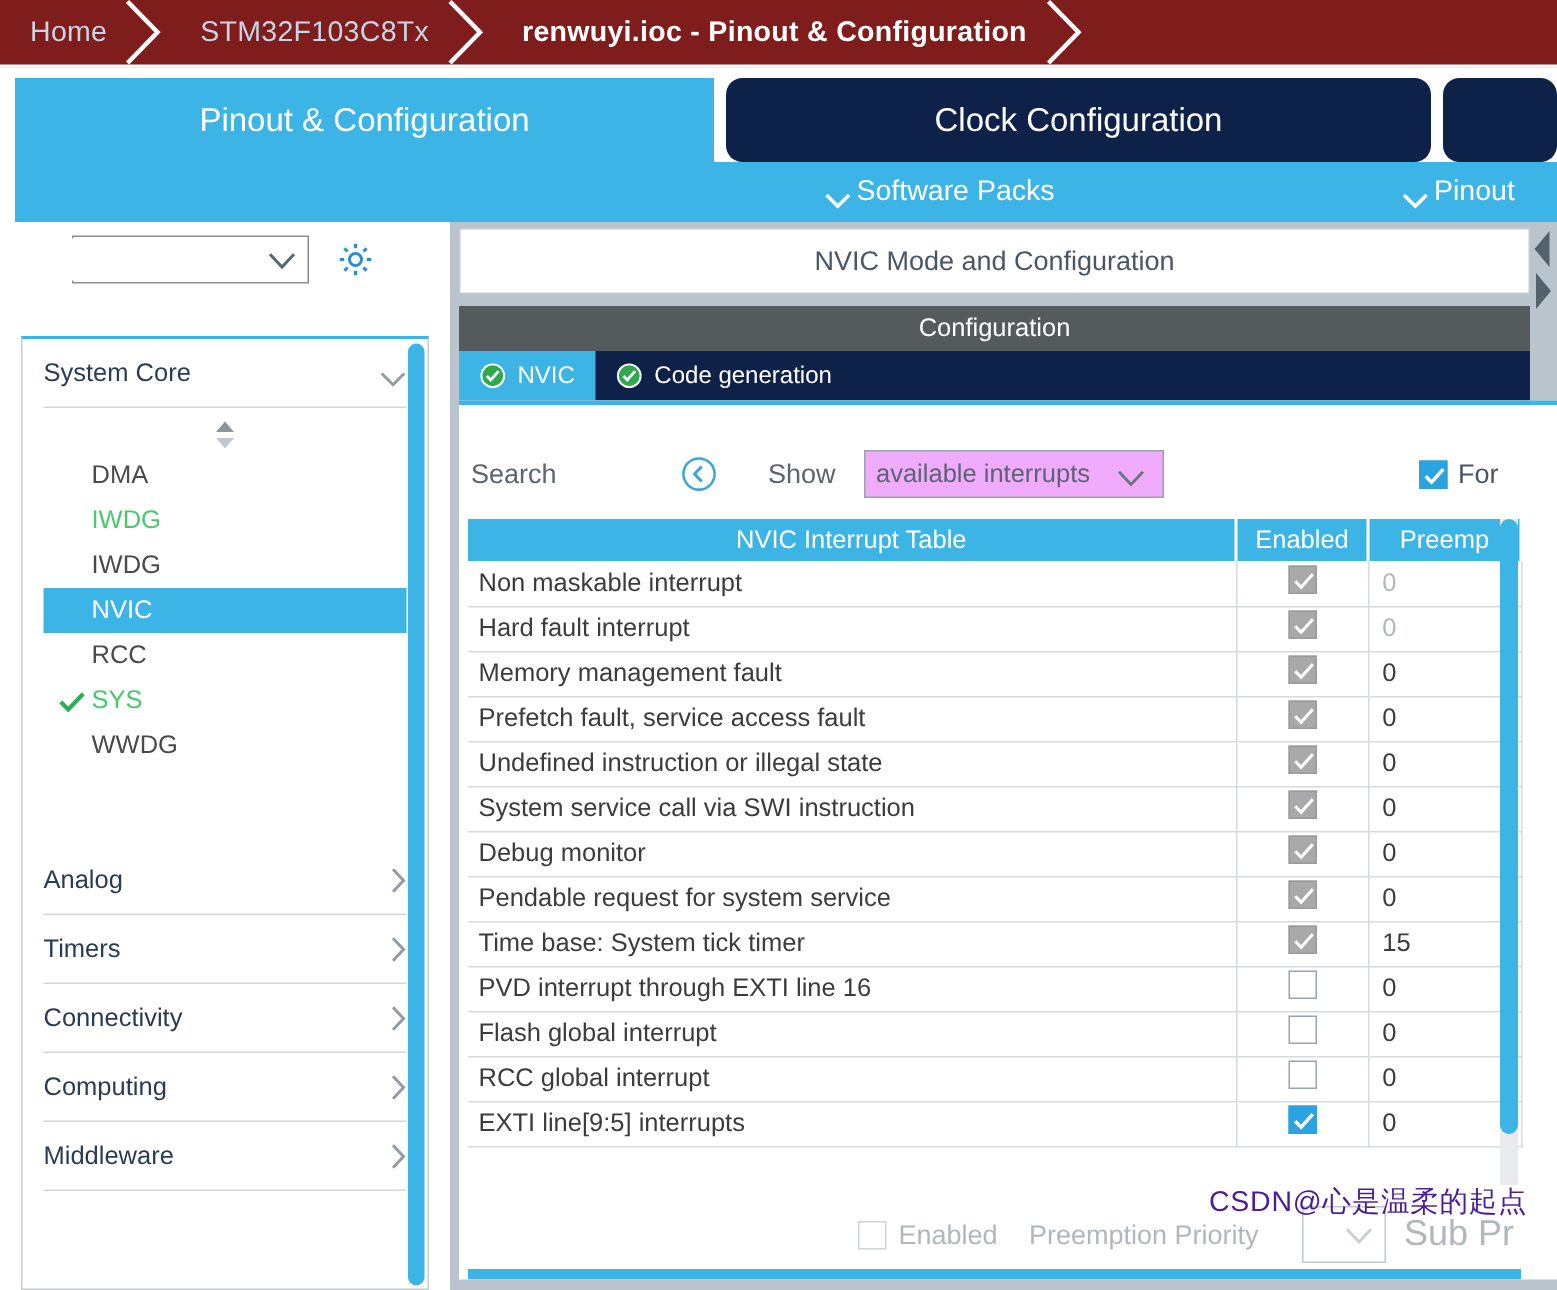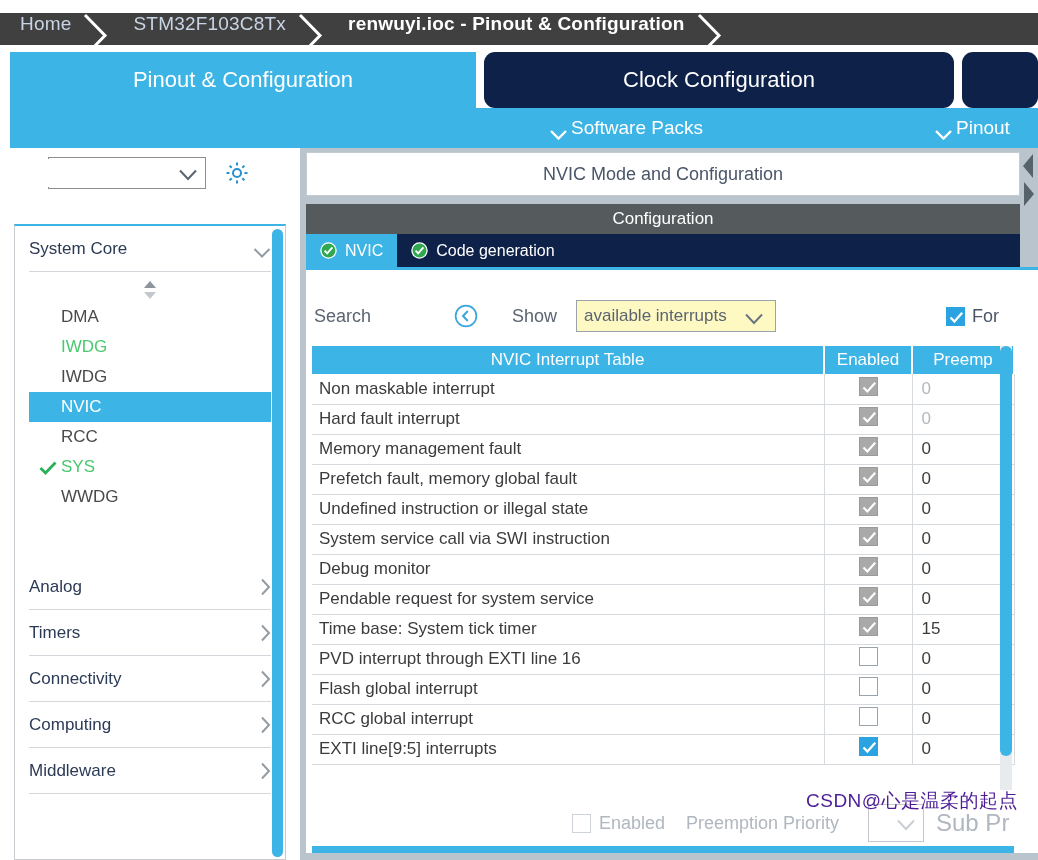--- a/index.html
+++ b/index.html
@@ -6,22 +6,22 @@
   html, body {
     width: 1038px; height: 860px;
     font-family: "Liberation Sans", sans-serif;
     background: #ffffff;
     overflow: hidden;
   }
   #app { position: relative; width: 1038px; height: 860px; }
 
   
   .breadcrumb-bar {
-    position: absolute; left: 0; top: 13px; width: 1038px; height: 45px;
-    background: #404040; display: flex; 
+    position: absolute; left: 0; top: 0; width: 1038px; height: 45px;
+    background: #7f1d1d; display: flex; align-items: center;
     border-bottom: 2px solid #ffffff;
   }
   .crumb {
     color: #c9d4e4; font-size: 19px; padding: 0 8px 0 20px;
     white-space: nowrap; letter-spacing: .2px;
   }
   .crumb.active { color: #ffffff; font-weight: bold; font-size: 19px; }
   .crumb-sep {
     width: 34px; height: 45px; flex: none; position: relative;
   }
@@ -167,21 +167,21 @@
   }
   .toolrow {
     position: absolute; left: 0; top: 24px; width: 714px; height: 44px;
     display: flex; align-items: center;
   }
   .lbl-search { position: absolute; left: 8px; font-size: 18px; color: #5b6470; }
   .search-circle { position: absolute; left: 148px; width: 24px; height: 24px; }
   .lbl-show { position: absolute; left: 206px; font-size: 18px; color: #5b6470; }
   .show-select {
     position: absolute; left: 270px; width: 200px; height: 32px;
-    border: 1px solid #9aa2aa; background: #fef9c3;
+    border: 1px solid #9aa2aa; background: #f0abfc;
     display: flex; align-items: center; font-size: 17px; color: #5b6470;
   }
   .show-select span { padding-left: 7px; flex: 1 1 auto; white-space: nowrap; }
   .force-wrap {
     position: absolute; left: 640px; display: flex; align-items: center; gap: 7px;
     font-size: 18px; color: #4a5568; white-space: nowrap;
   }
   .cb {
     width: 19px; height: 19px; flex: none; border: 1px solid #9aa2aa;
     background: #ffffff; position: relative;
@@ -524,21 +524,21 @@
           <tr>
             <td class="name">Memory management fault</td>
             <td class="mid"><span class="cb gray cbcell">
                   <svg width="15" height="13" viewBox="0 0 15 13">
                     <path d="M1.5 6.5 L5.4 10.5 L13.2 1.8" fill="none" stroke="#ffffff" stroke-width="2.1"></path>
                   </svg>
                 </span></td>
             <td class="prio">0</td>
           </tr>
           <tr>
-            <td class="name">Prefetch fault, memory global fault</td>
+            <td class="name">Prefetch fault, service access fault</td>
             <td class="mid"><span class="cb gray cbcell">
                   <svg width="15" height="13" viewBox="0 0 15 13">
                     <path d="M1.5 6.5 L5.4 10.5 L13.2 1.8" fill="none" stroke="#ffffff" stroke-width="2.1"></path>
                   </svg>
                 </span></td>
             <td class="prio">0</td>
           </tr>
           <tr>
             <td class="name">Undefined instruction or illegal state</td>
             <td class="mid"><span class="cb gray cbcell">

